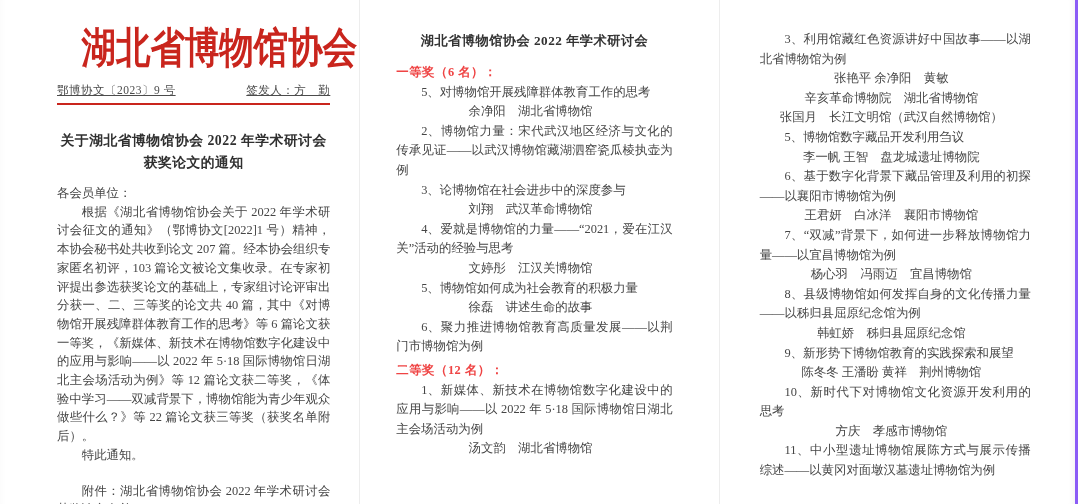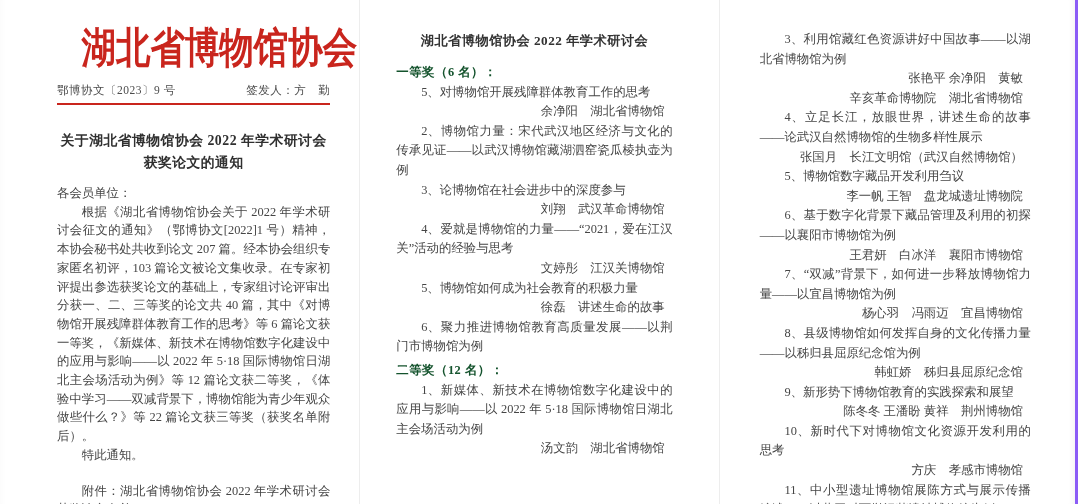--- a/index.html
+++ b/index.html
@@ -37,20 +37,21 @@
     transform-origin: 50% 50%;
     letter-spacing: 0px;
     margin-bottom: 9px;
   }
   .docnum-row {
     display: flex;
     justify-content: space-between;
     font-size: 11.5px;
     color: #4c4c4c;
     letter-spacing: 0.5px;
+    text-decoration: underline;
   }
   .red-rule {
     border: none;
     border-top: 2px solid var(--red, #c9251d);
     margin-top: 5px;
   }
   .notice-title {
     margin-top: 25px;
     text-align: center;
     font-weight: bold;
@@ -69,23 +70,23 @@
   .list-header {
     text-align: center;
     font-weight: bold;
     font-size: 13.2px;
     line-height: 22px;
     color: #333;
     letter-spacing: 0.5px;
     margin-bottom: 11px;
   }
   .blocks { font-size: 12.4px; line-height: 19.6px; }
-  .section-head { font-weight: bold; color: #14532d; margin-top: 4px; letter-spacing: 0.5px; }
+  .section-head { font-weight: bold; color: #ef4444; margin-top: 4px; letter-spacing: 0.5px; }
   .item-title { text-indent: 2em; text-align: justify; }
-  .author-line { text-align: right; padding-right: 8px; }
+  .author-line { text-align: center; padding-right: 8px; }
 </style>
 </head>
 <body>
 
 <div class="scan">
 
   <div class="page p1">
     <div class="inner">
       <div class="masthead">湖北省博物馆协会</div>
       <div class="docnum-row">
@@ -129,21 +130,20 @@
         </div>
     </div>
   </div>
 
   <div class="page p3">
     <div class="inner">
       <div class="blocks">
           <p class="item-title">3、利用馆藏红色资源讲好中国故事——以湖北省博物馆为例</p>
           <div class="author-line">张艳平 余净阳　黄敏</div>
           <div class="author-line">辛亥革命博物院　湖北省博物馆</div>
-          <p class="item-title">4、立足长江，放眼世界，讲述生命的故事——论武汉自然博物馆的生物多样性展示</p>
           <div class="author-line">张国月　长江文明馆（武汉自然博物馆）</div>
           <p class="item-title">5、博物馆数字藏品开发利用刍议</p>
           <div class="author-line">李一帆 王智　盘龙城遗址博物院</div>
           <p class="item-title">6、基于数字化背景下藏品管理及利用的初探——以襄阳市博物馆为例</p>
           <div class="author-line">王君妍　白冰洋　襄阳市博物馆</div>
           <p class="item-title">7、“双减”背景下，如何进一步释放博物馆力量——以宜昌博物馆为例</p>
           <div class="author-line">杨心羽　冯雨迈　宜昌博物馆</div>
           <p class="item-title">8、县级博物馆如何发挥自身的文化传播力量——以秭归县屈原纪念馆为例</p>
           <div class="author-line">韩虹娇　秭归县屈原纪念馆</div>
           <p class="item-title">9、新形势下博物馆教育的实践探索和展望</p>

